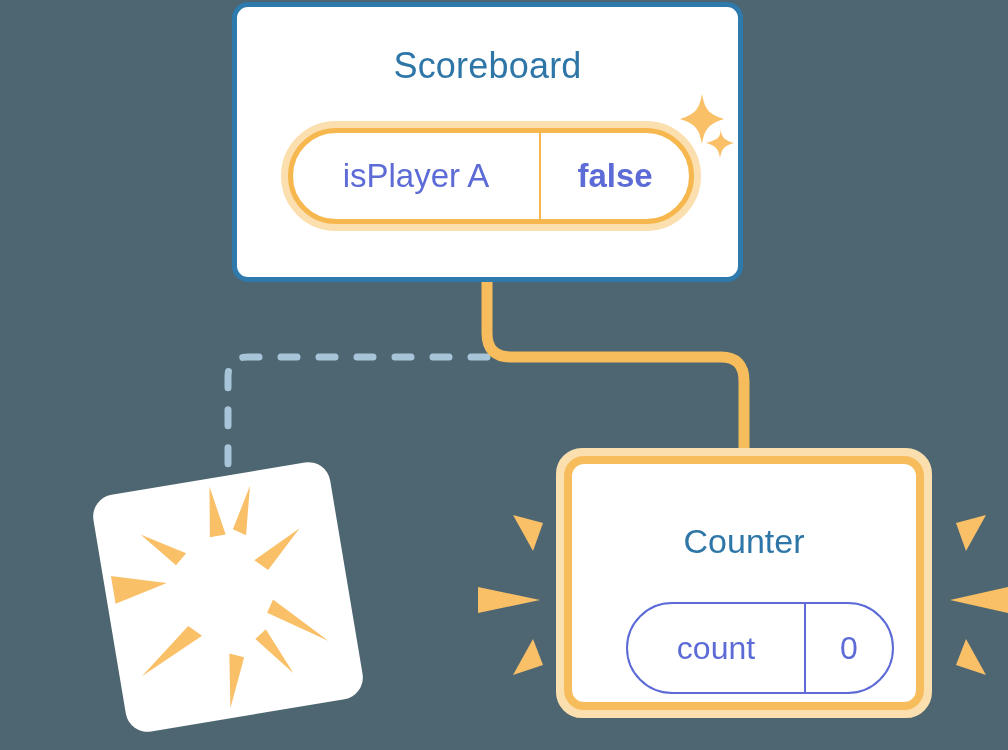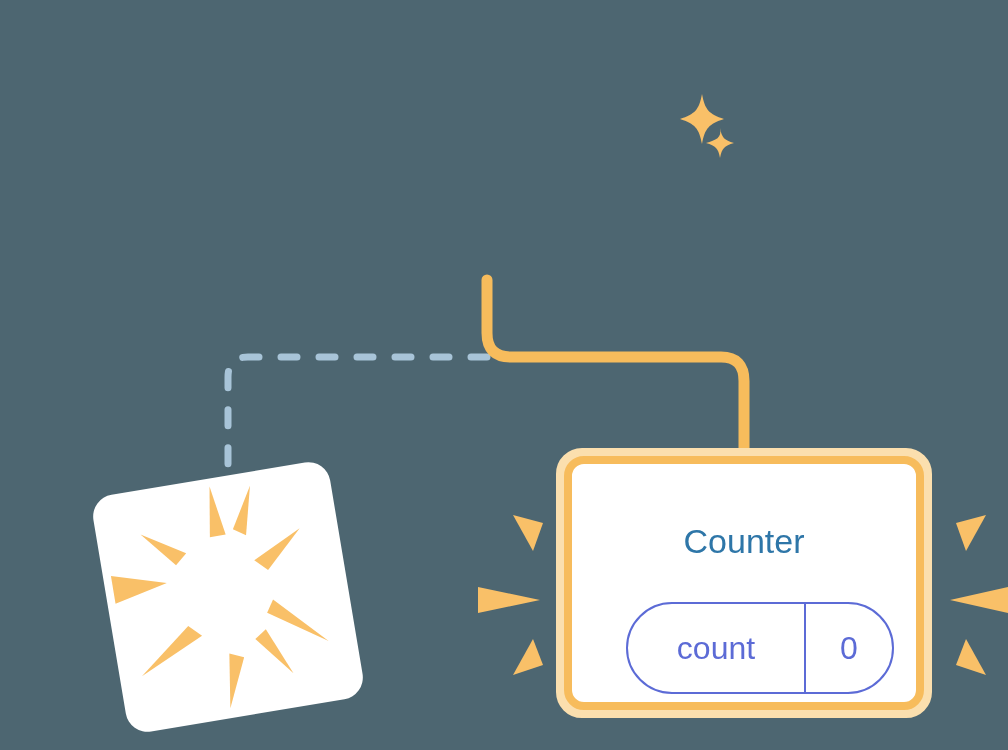--- a/index.html
+++ b/index.html
@@ -237,20 +237,31 @@
       <polygon points="44,44 86,70 74,80"></polygon>
       <polygon points="8,80 62,96 8,108"></polygon>
       <polygon points="202,64 152,88 164,100"></polygon>
       <polygon points="22,184 76,142 88,154"></polygon>
       <polygon points="104,230 112,176 126,182"></polygon>
       <polygon points="172,206 140,166 152,158"></polygon>
       <polygon points="212,180 156,142 164,130"></polygon>
     </g>
   </svg>
 
+  <div id="scoreboard-card" class="card">
+    <div id="scoreboard-title">Scoreboard</div>
+
+    <div id="scoreboard-pill-wrap">
+      <div id="scoreboard-pill-glow"></div>
+      <div id="scoreboard-pill">
+        <div class="pill-key">isPlayer A</div>
+        <div class="pill-val">false</div>
+      </div>
+    </div>
+  </div>
 
   <svg id="sparkles" viewBox="0 0 110 90">
     <g fill="#f9c068">
       <path d="M36 8 C39 24 43 28 58 33 C43 38 39 42 36 58 C33 42 29 38 14 33 C29 28 33 24 36 8 Z"></path>
       <path d="M54 42 C56 52 58 54 68 57 C58 60 56 62 54 72 C52 62 50 60 40 57 C50 54 56 52 54 42 Z"></path>
     </g>
   </svg>
 
   <div id="counter-card">
     <div id="counter-glow"></div>

